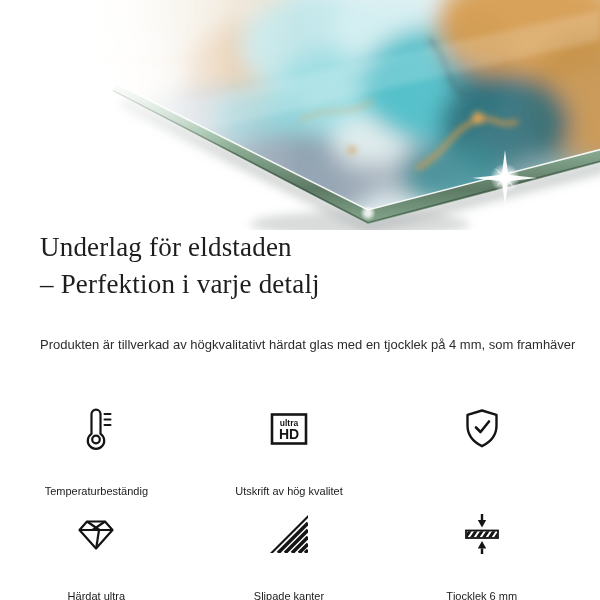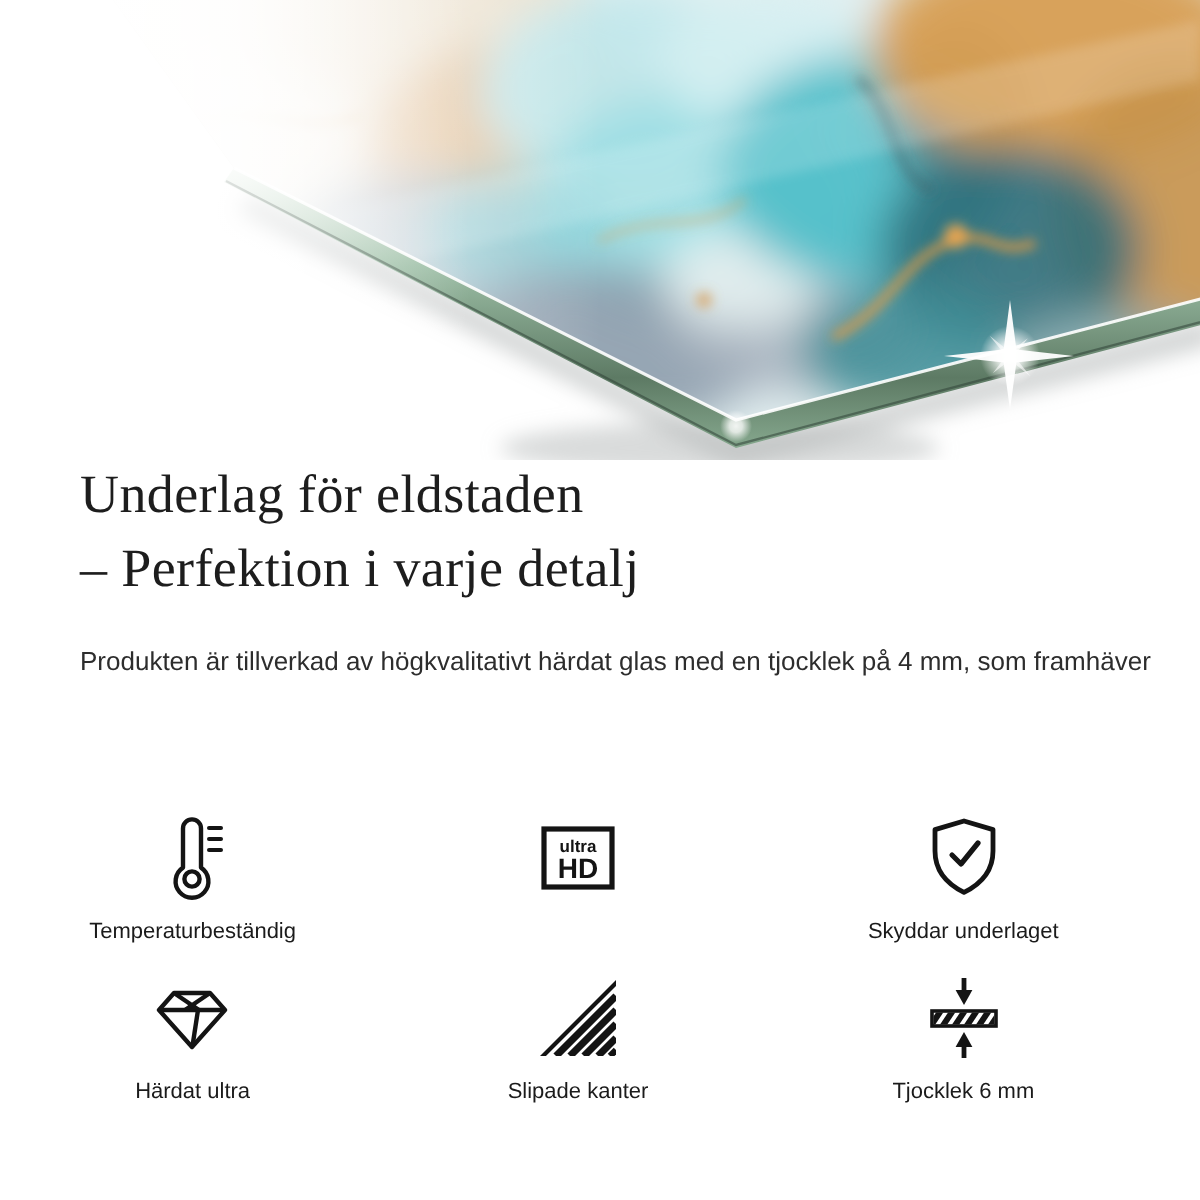--- a/index.html
+++ b/index.html
@@ -3,25 +3,25 @@
 <meta charset="utf-8">
 <style>
   *{margin:0;padding:0;box-sizing:border-box}
   html,body{width:600px;height:600px;background:#fff;overflow:hidden;
     font-family:"Liberation Sans",sans-serif;}
   .canvas{position:relative;width:600px;height:600px;background:#fff;border-radius:26px;}
   .hero{position:absolute;top:0;left:0;width:600px;height:230px;}
   .content{position:absolute;left:40px;top:229px;width:545px;}
   .title{font-family:"Liberation Serif","DejaVu Serif",serif;font-weight:400;
     font-size:27px;line-height:36.5px;color:#1d1d1d;letter-spacing:.2px;}
-  .desc{margin-top:16px;font-size:13px;line-height:26px;color:#2d2d2d;}
+  .desc{margin-top:30px;font-size:13px;line-height:26px;color:#2d2d2d;}
   .desc .dline{white-space:nowrap;}
   .features{position:absolute;top:402px;left:0;width:578px;display:grid;
     grid-template-columns:repeat(3,1fr);row-gap:10px;}
-  .feature{display:flex;flex-direction:column;align-items:center;}
+  .feature{display:flex;flex-direction:column;align-items:center;gap:25px;}
   .icon-box{height:50px;display:flex;align-items:flex-end;justify-content:center;}
   .flabel{margin-top:8px;font-size:11px;color:#1b1b1b;}
   .ficon{display:block;}
 </style>
 </head>
 <body>
 
 <div class="canvas">
 
   <div class="hero">
@@ -143,30 +143,30 @@
     </div>
 
     <div class="feature">
       <div class="icon-box">
         <svg class="ficon" width="46" height="46" viewBox="0 0 46 46">
           <rect x="6" y="8.5" width="34" height="29" fill="none" stroke="#141414" stroke-width="2.6"></rect>
           <text x="23" y="20" text-anchor="middle" font-family="Liberation Sans, sans-serif" font-size="8.5" font-weight="700" fill="#141414">ultra</text>
           <text x="23" y="33" text-anchor="middle" font-family="Liberation Sans, sans-serif" font-size="14" font-weight="800" fill="#141414">HD</text>
         </svg>
       </div>
+      <div class="flabel">Utskrift av hög kvalitet</div>
     </div>
 
     <div class="feature">
       <div class="icon-box">
         <svg class="ficon" width="46" height="46" viewBox="0 0 46 46">
           <path d="M23 4.5 L37.5 8.8 V19.5 C37.5 29.5 31.5 36 23 40.2 C14.5 36 8.5 29.5 8.5 19.5 V8.8 Z" fill="none" stroke="#141414" stroke-width="2.4" stroke-linejoin="round"></path>
           <polyline points="17,21.5 21.5,26 30,15.5" fill="none" stroke="#141414" stroke-width="2.6" stroke-linecap="round" stroke-linejoin="round"></polyline>
         </svg>
       </div>
-      <div class="flabel">Skyddar underlaget</div>
     </div>
 
     <div class="feature">
       <div class="icon-box">
         <svg class="ficon" width="46" height="46" viewBox="0 0 46 46">
           <g fill="none" stroke="#141414" stroke-width="2.2" stroke-linejoin="round">
             <path d="M14 10.5 H32 L39.5 19 L23 37.5 L6.5 19 Z"></path>
             <path d="M6.5 19 H39.5"></path>
             <path d="M14 10.5 L26.5 19 M32 10.5 L19.5 19"></path>
             <path d="M26 19 L23.2 37.3"></path>

